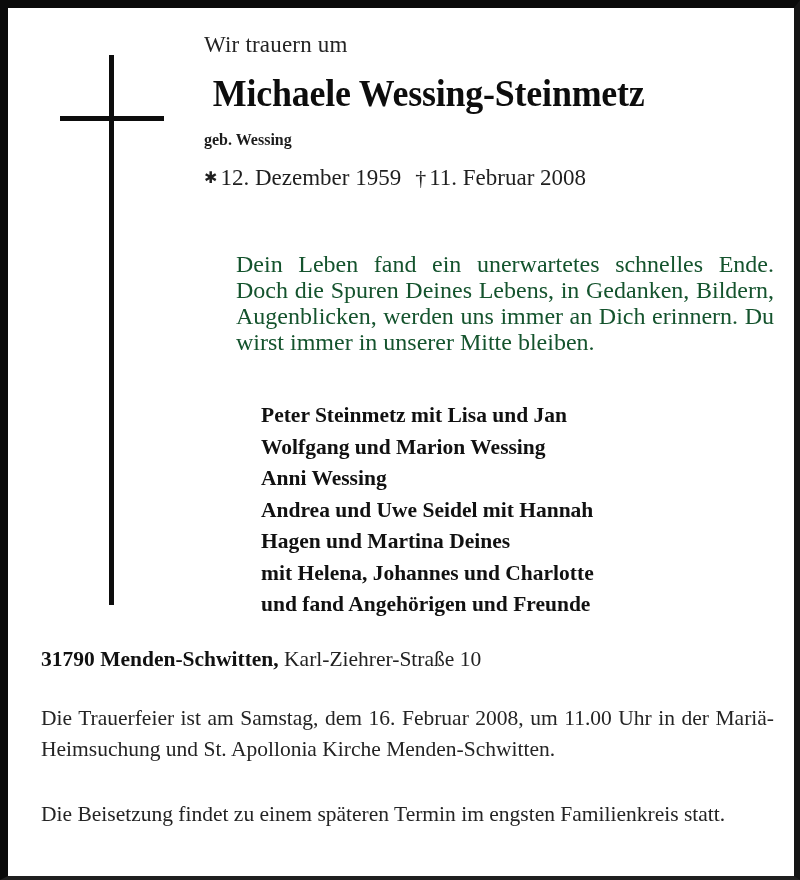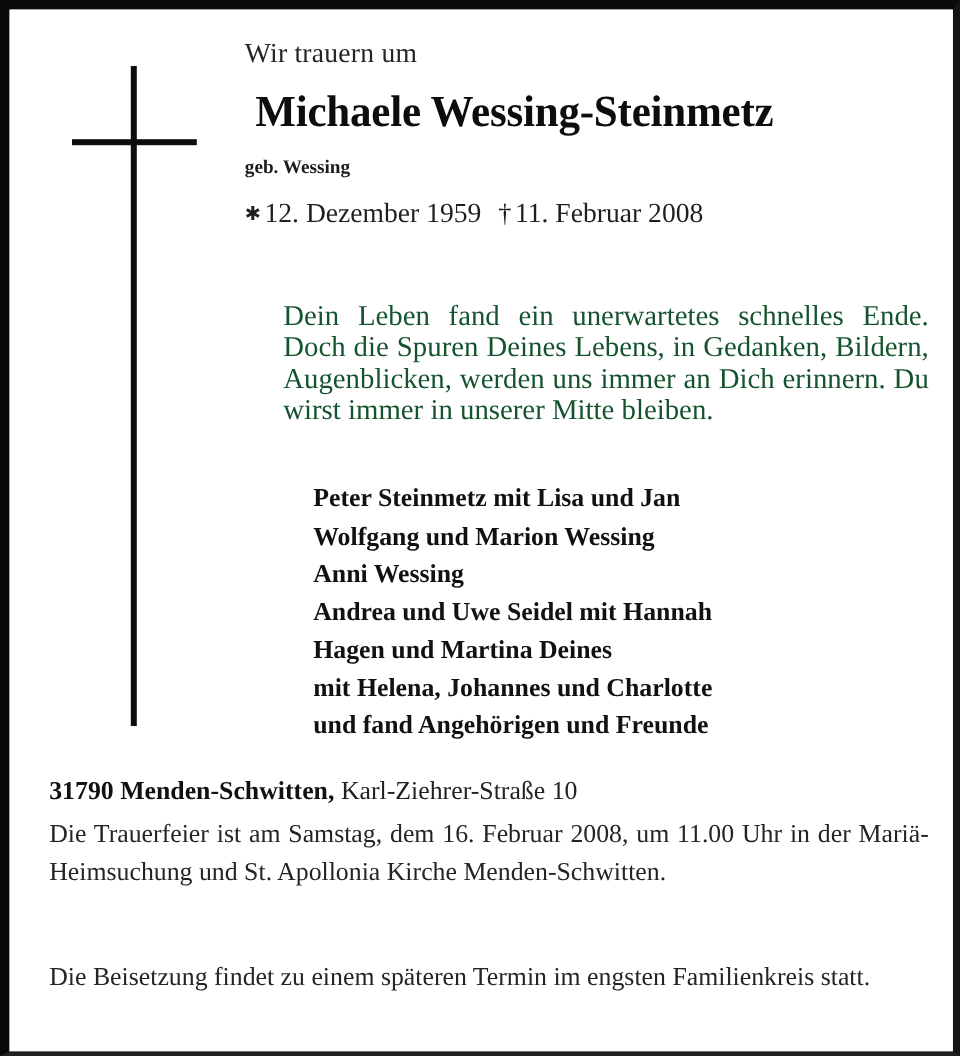--- a/index.html
+++ b/index.html
@@ -158,21 +158,21 @@
   .notice-paragraph {
     position: absolute;
     left: 33px;
     width: 733px;
     font-size: 21.5px;
     line-height: 31px;
     text-align: justify;
     text-align-last: left;
     color: #242424;
   }
-  #ceremony-paragraph { top: 672px; font-family: Liberation Serif, serif; }
+  #ceremony-paragraph { top: 695px; font-family: Liberation Serif, serif; }
   #burial-paragraph   { top: 791px; }
 </style>
 </head>
 <body>
 
 <div id="obituary-frame">
   <div id="obituary-card">
 
     <div class="cross">
       <div class="stem"></div>

